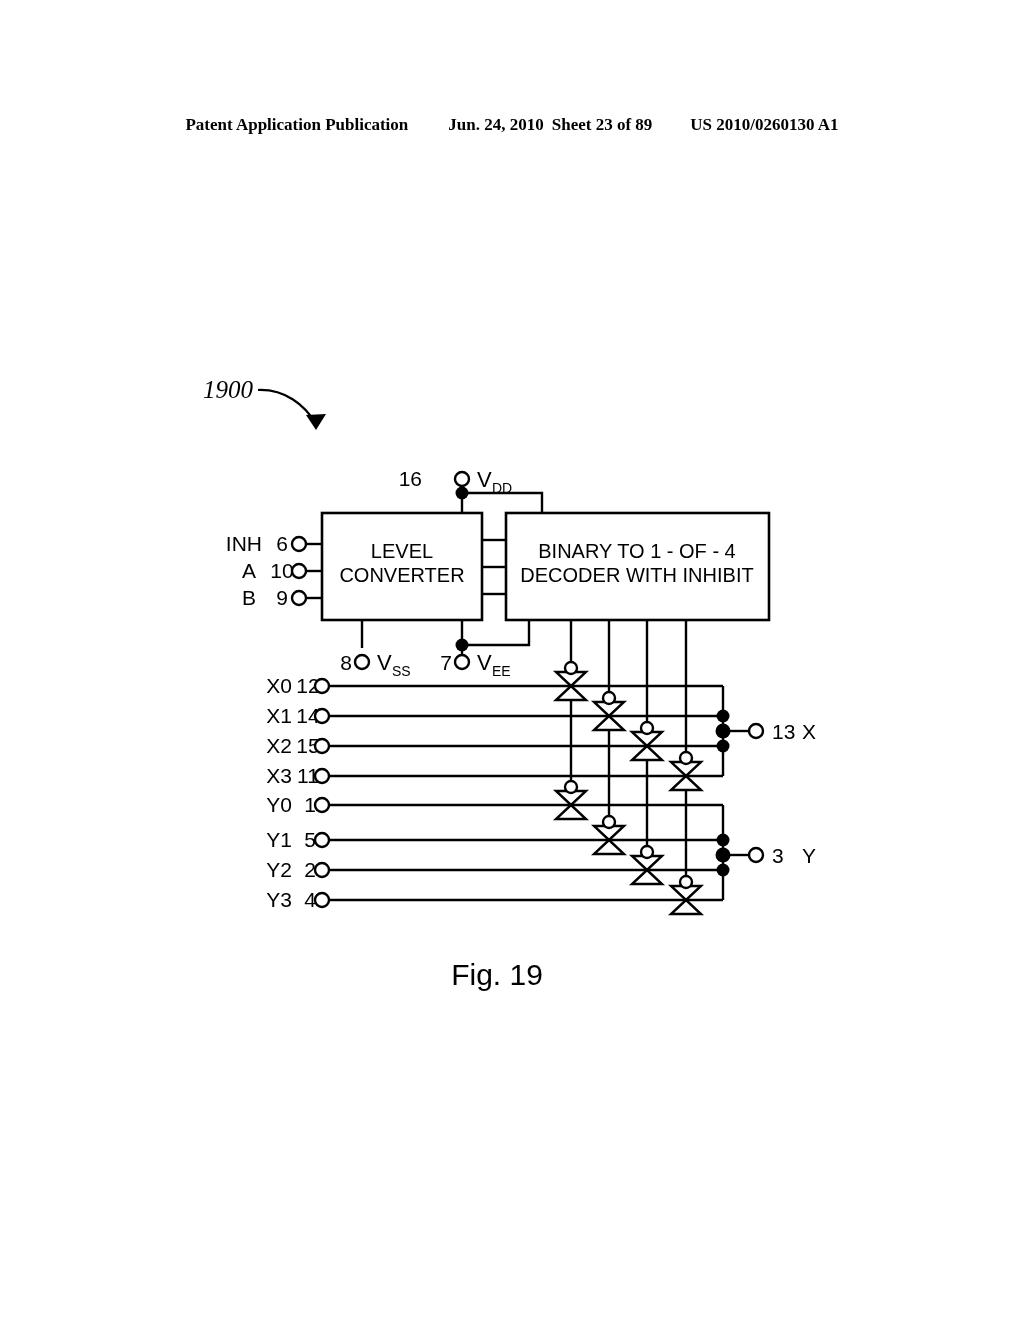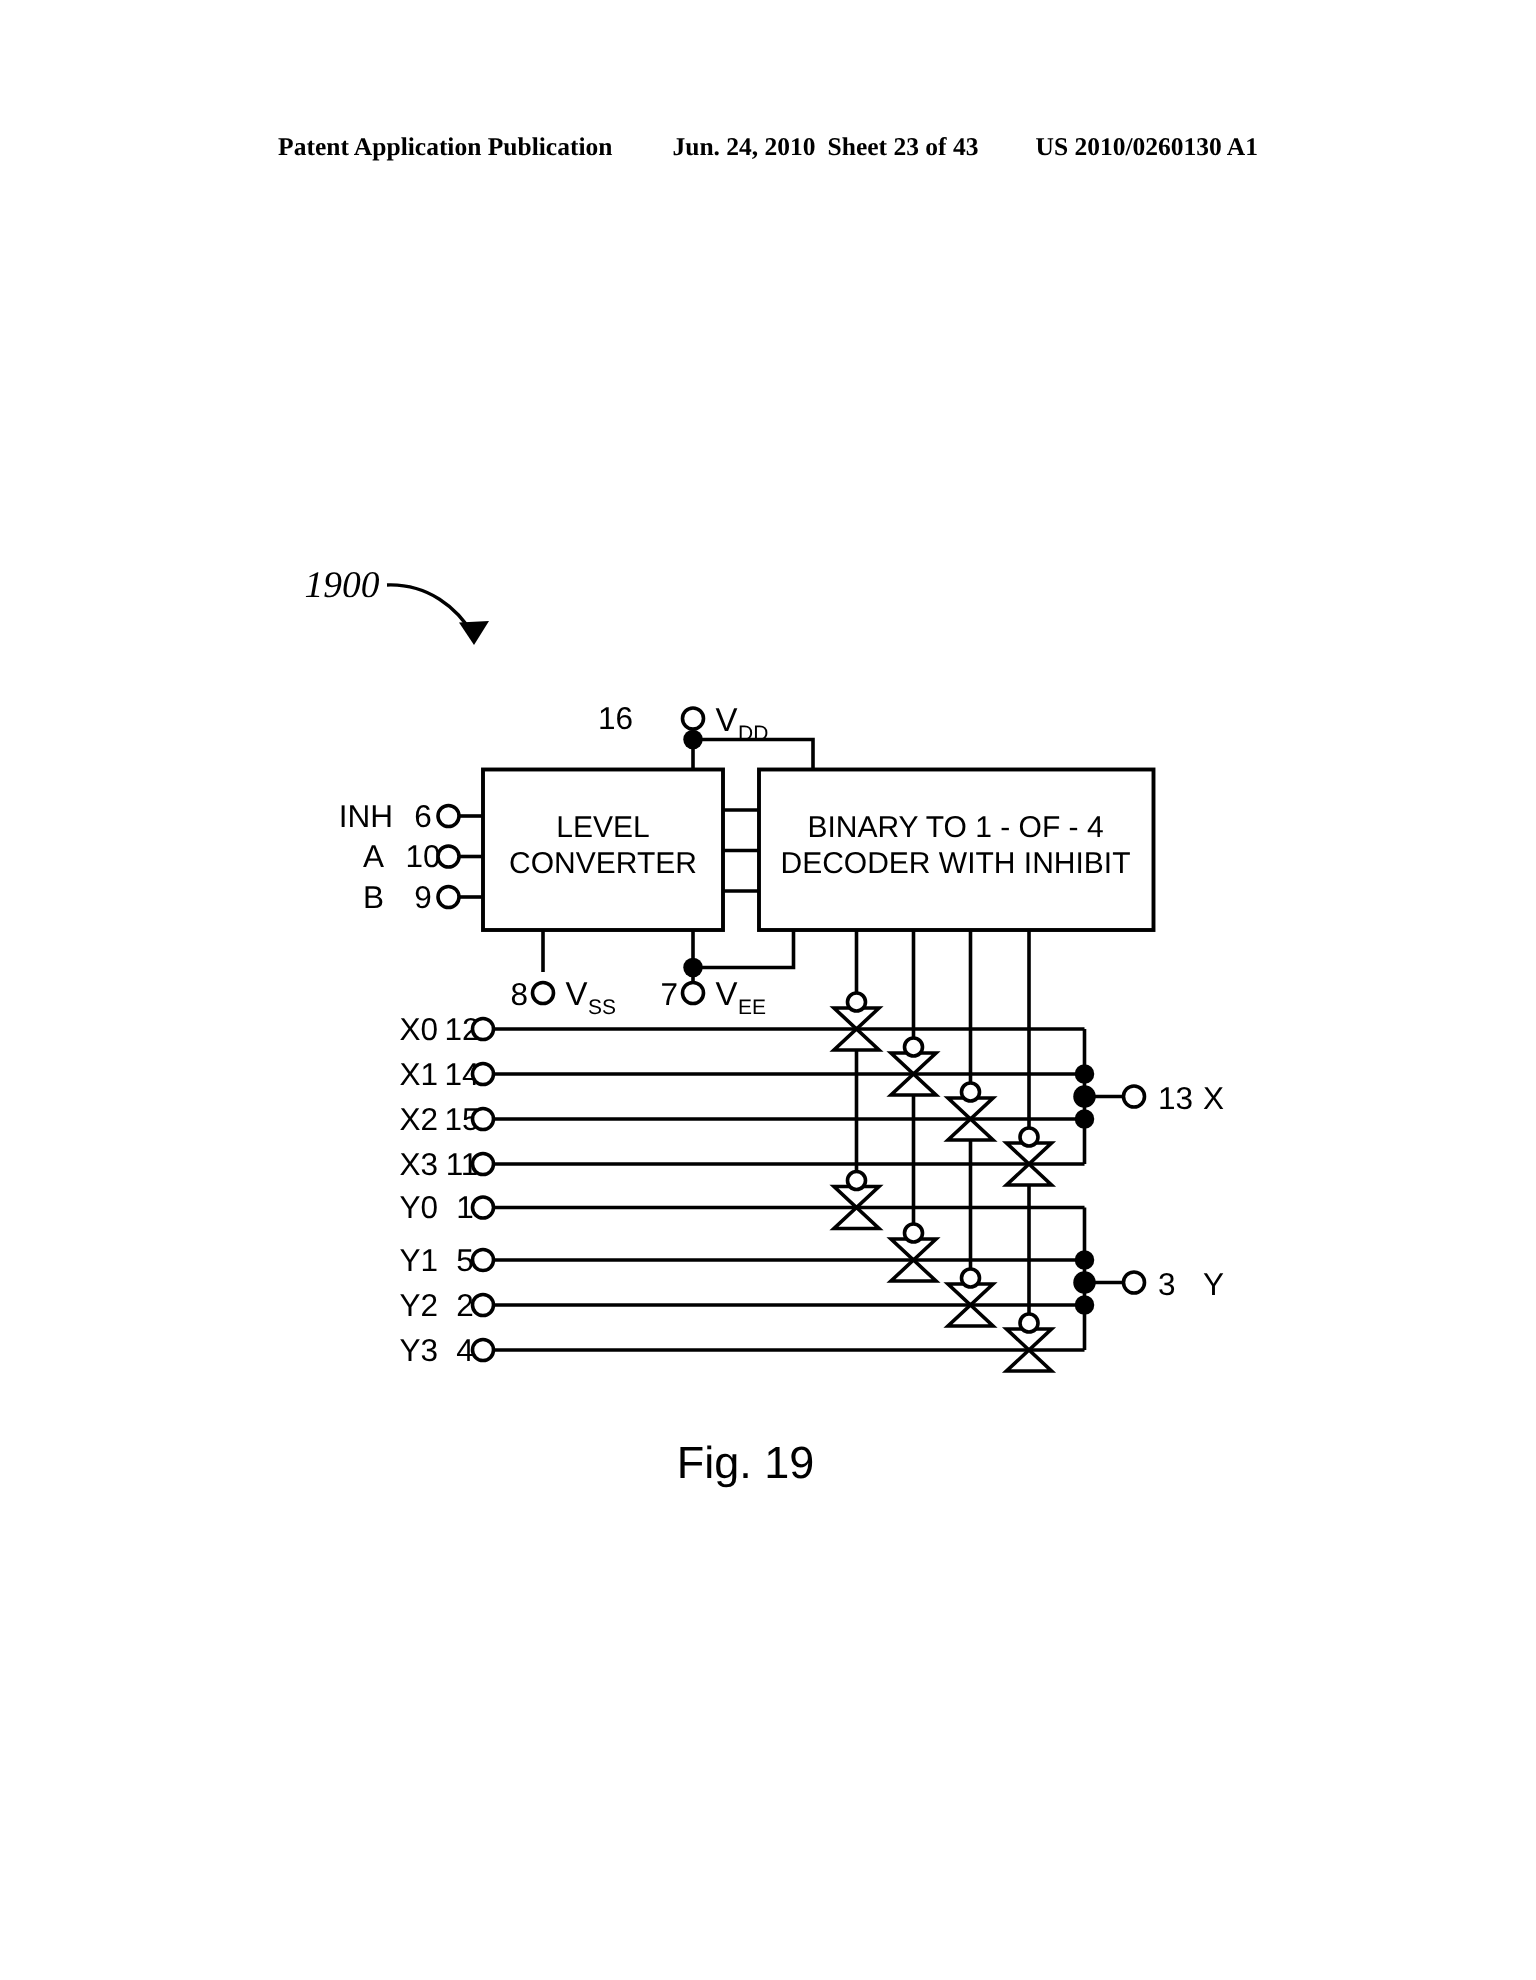--- a/index.html
+++ b/index.html
@@ -29,21 +29,21 @@
     font-family: "Liberation Serif", serif;
     font-weight: bold;
     font-size: 17px;
     color: #000;
     display: flex;
     justify-content: center;
     align-items: baseline;
     white-space: pre;
   }
   .hdr .seg-pub { margin-right: 40px; }
-  .hdr .seg-date { margin-right: 8px; }
+  .hdr .seg-date { margin-right: 8px; margin-top: 27px; }
   .hdr .seg-sheet { margin-right: 38px; }
   .hdr .seg-num { letter-spacing: 0px; }
   svg { display: block; }
   text { font-family: "Liberation Sans", sans-serif; fill: #000; }
   .lbl { font-size: 21px; }
   .lbl-blk { font-size: 20px; }
   .sub { font-size: 14px; }
   .vlbl { font-size: 22px; }
   .figcap { font-size: 30px; }
   .refnum {
@@ -59,21 +59,21 @@
   .gate { stroke: #000; stroke-width: 2.4; fill: #ffffff; }
 </style>
 </head>
 <body>
 
 <div id="page">
 
   <div class="hdr">
     <span class="seg-pub">Patent Application Publication</span>
     <span class="seg-date">Jun. 24, 2010</span>
-    <span class="seg-sheet">Sheet 23 of 43</span>
+    <span class="seg-sheet">Sheet 23 of 89</span>
     <span class="seg-num">US 2010/0260130 A1</span>
   </div>
 
   <svg width="1024" height="1320" viewBox="0 0 1024 1320">
 
     <text class="refnum" x="203" y="398">1900</text>
     <path class="wire-thin" d="M 258 390 C 285 389 305 405 316 424"></path>
     <polygon points="316,430 306,415 326,414" class="dot"></polygon>
 
     <text class="lbl" x="422" y="486" text-anchor="end">16</text>

